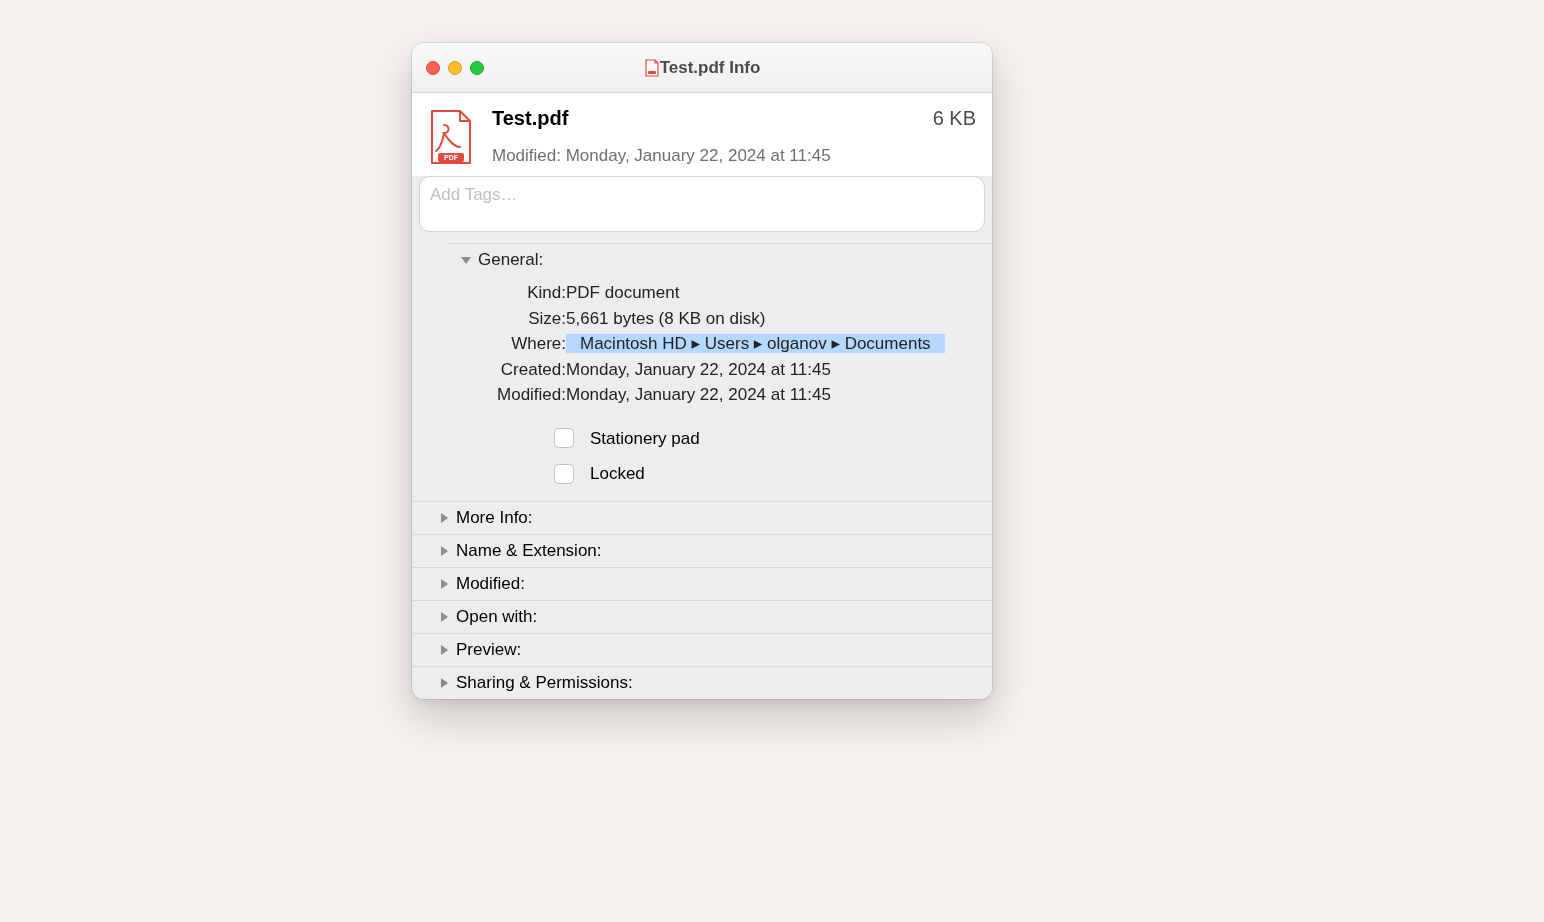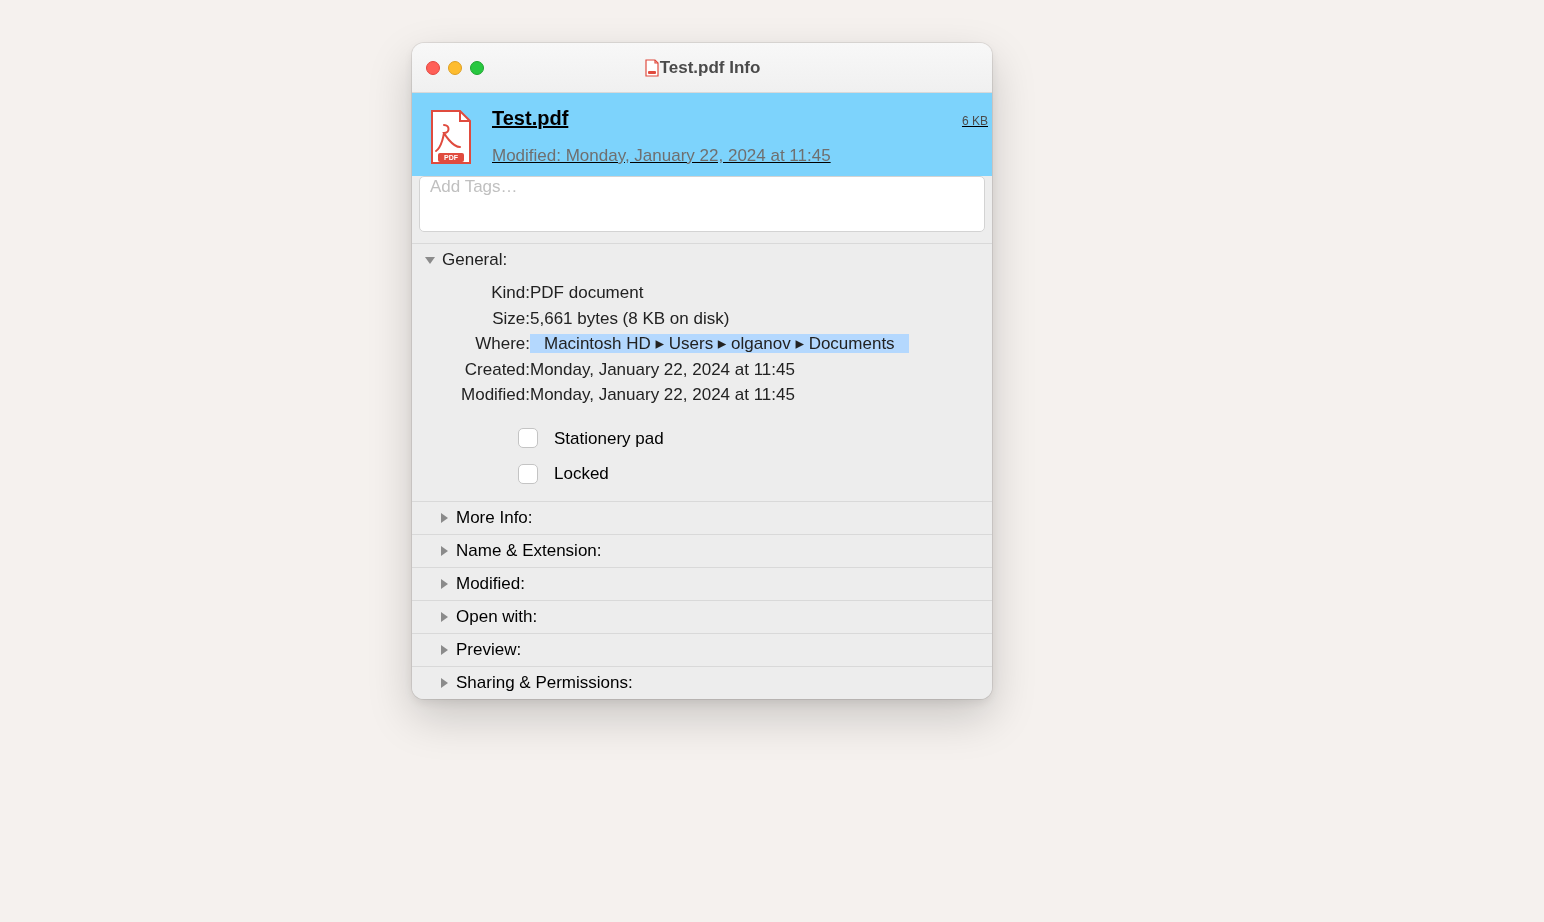--- a/index.html
+++ b/index.html
@@ -59,74 +59,74 @@
       font-weight: 600;
       color: #4a4a4a;
     }
     .pdf-mini {
       width: 16px; height: 18px; position: relative;
     }
     .pdf-mini svg { display:block; }
 
     
     .summary {
-      padding: 14px 4px 10px 16px;
-      background: #7dd3fc;
-      text-decoration: underline;
+      padding: 14px 16px 10px 16px;
+      background: #ffffff;
     }
     .summary-top {
       display: flex;
       align-items: flex-start;
     }
     .file-icon {
       width: 50px;
       flex: 0 0 50px;
       margin-right: 14px;
       margin-top: 2px;
     }
     .file-icon svg { width: 46px; height: 56px; display:block; }
     .summary-text { flex: 1 1 auto; }
     .summary-line1 {
       display: flex;
       justify-content: space-between;
       align-items: baseline;
     }
     .fname { font-size: 20px; font-weight: 700; }
-    .fsize { font-size: 12px; color:#4a4a4a; font-weight:400; }
+    .fsize { font-size: 20px; color:#4a4a4a; font-weight:400; }
     .summary-line2 {
       font-size: 17px;
       color: #6f6f6f;
       margin-top: 16px;
     }
 
     
     .tags-wrap {
       padding: 0 7px 7px 7px;
       background: #ededed;
     }
     .tags {
       width: 100%;
       height: 56px;
       background: #fff;
       border: 1px solid #d3d3d3;
-      border-radius: 5px;
-      font-size: 17px;
-      padding: 0 10px;
+      border-radius: 11px;
+      font-size: 17px;
+      padding: 8px 10px;
       color: #8b5cf6;
       outline: none;
       resize: none;
       overflow: hidden;
       font-family: inherit;
     }
     .tags::placeholder { color:#c0c0c0; }
 
     
     .section {
       border-top: 1px solid #d9d9d9;
       background: #ededed;
+      margin-left: 36px;
     }
     .section-header {
       display: flex;
       align-items: center;
       padding: 6px 10px;
       cursor: default;
       font-size: 17px;
     }
     .section-header .disclosure {
       width: 16px;

